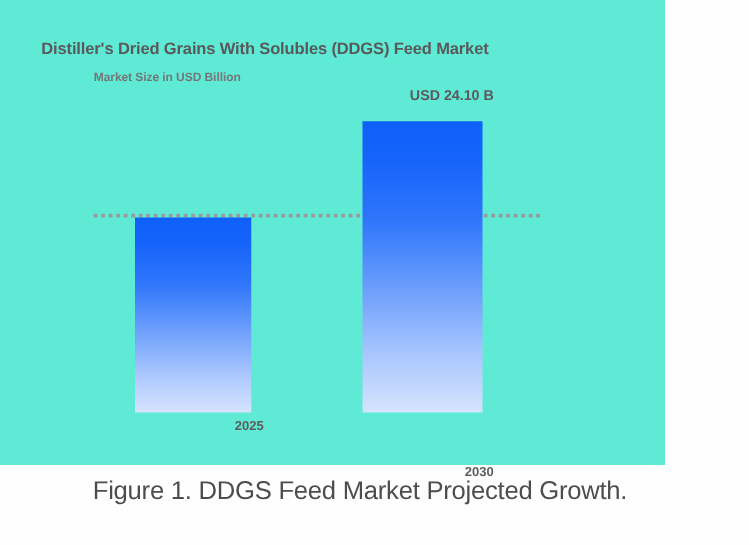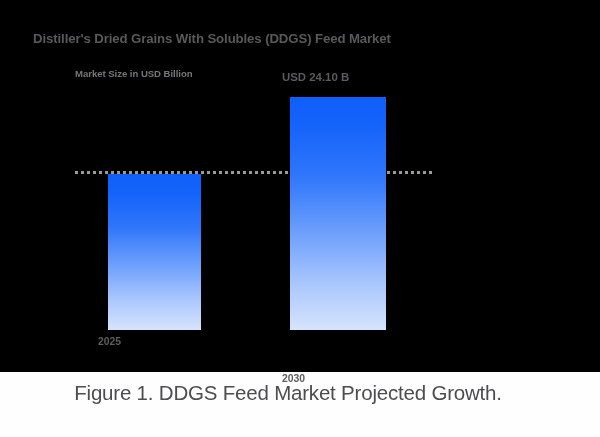--- a/index.html
+++ b/index.html
@@ -19,40 +19,40 @@
     position: absolute;
     inset: 0;
     background: #fefefe;
   }
 
   
   .chart-card {
     position: absolute;
     left: 0;
     top: 0;
-    width: 600px;
+    width: 532px;
     height: 372px;
-    background: #000000;
+    background: #5eead4;
   }
 
   .chart-title {
     position: absolute;
     left: 33px;
     top: 31px;
     font-size: 13.2px;
     font-weight: bold;
     color: #59595b;
     letter-spacing: -0.1px;
     white-space: nowrap;
   }
 
   .chart-subtitle {
     position: absolute;
     left: 33px;
-    top: 68px;
+    top: 57px;
     font-size: 9.6px;
     font-weight: bold;
     color: #76767a;
     letter-spacing: -0.05px;
     white-space: nowrap;
     padding-left: 42px;
   }
 
   
   .plot-area {
@@ -98,42 +98,42 @@
     width: 96px;
     height: 233px;
   }
 
   .bar-value {
     position: absolute;
     font-size: 11.4px;
     font-weight: bold;
     color: #5b5b5d;
     white-space: nowrap;
-    text-align: left;
+    text-align: right;
   }
 
   .value-2025 {
     left: 98px;
     top: 148px;
     width: 113px;
   }
 
   .value-2030 {
     left: 282px;
     top: 71px;
     width: 113px;
   }
 
   .bar-category {
     position: absolute;
     top: 336px;
     font-size: 10.4px;
     font-weight: bold;
     color: #5d5d5f;
-    text-align: left;
+    text-align: right;
     white-space: nowrap;
   }
 
   .cat-2025 {
     left: 98px;
     width: 113px;
   }
 
   .cat-2030 {
     left: 282px;

